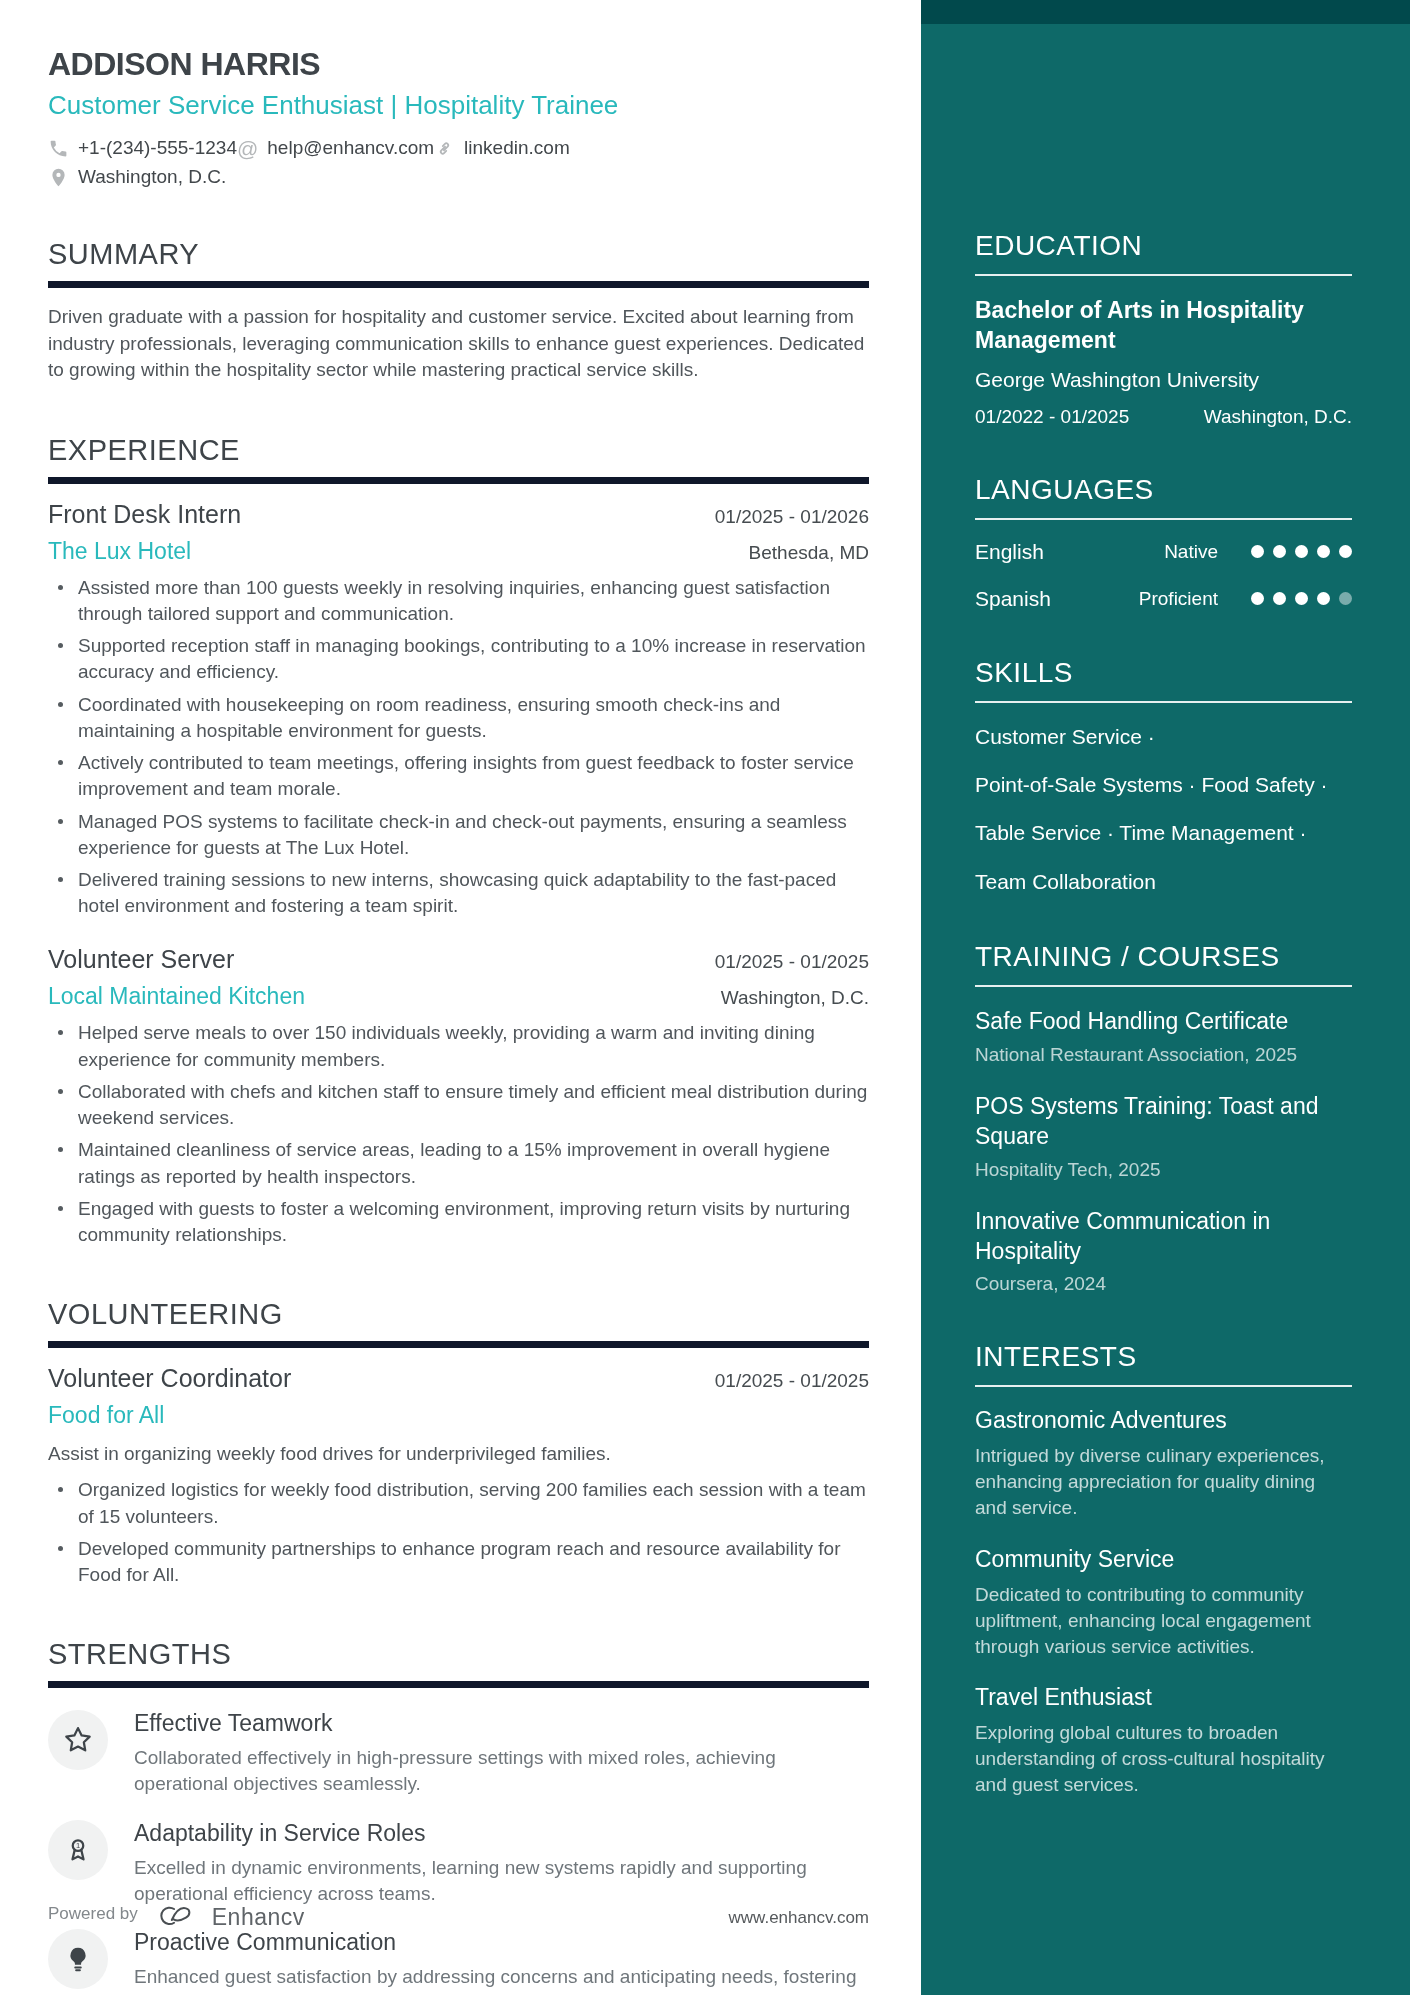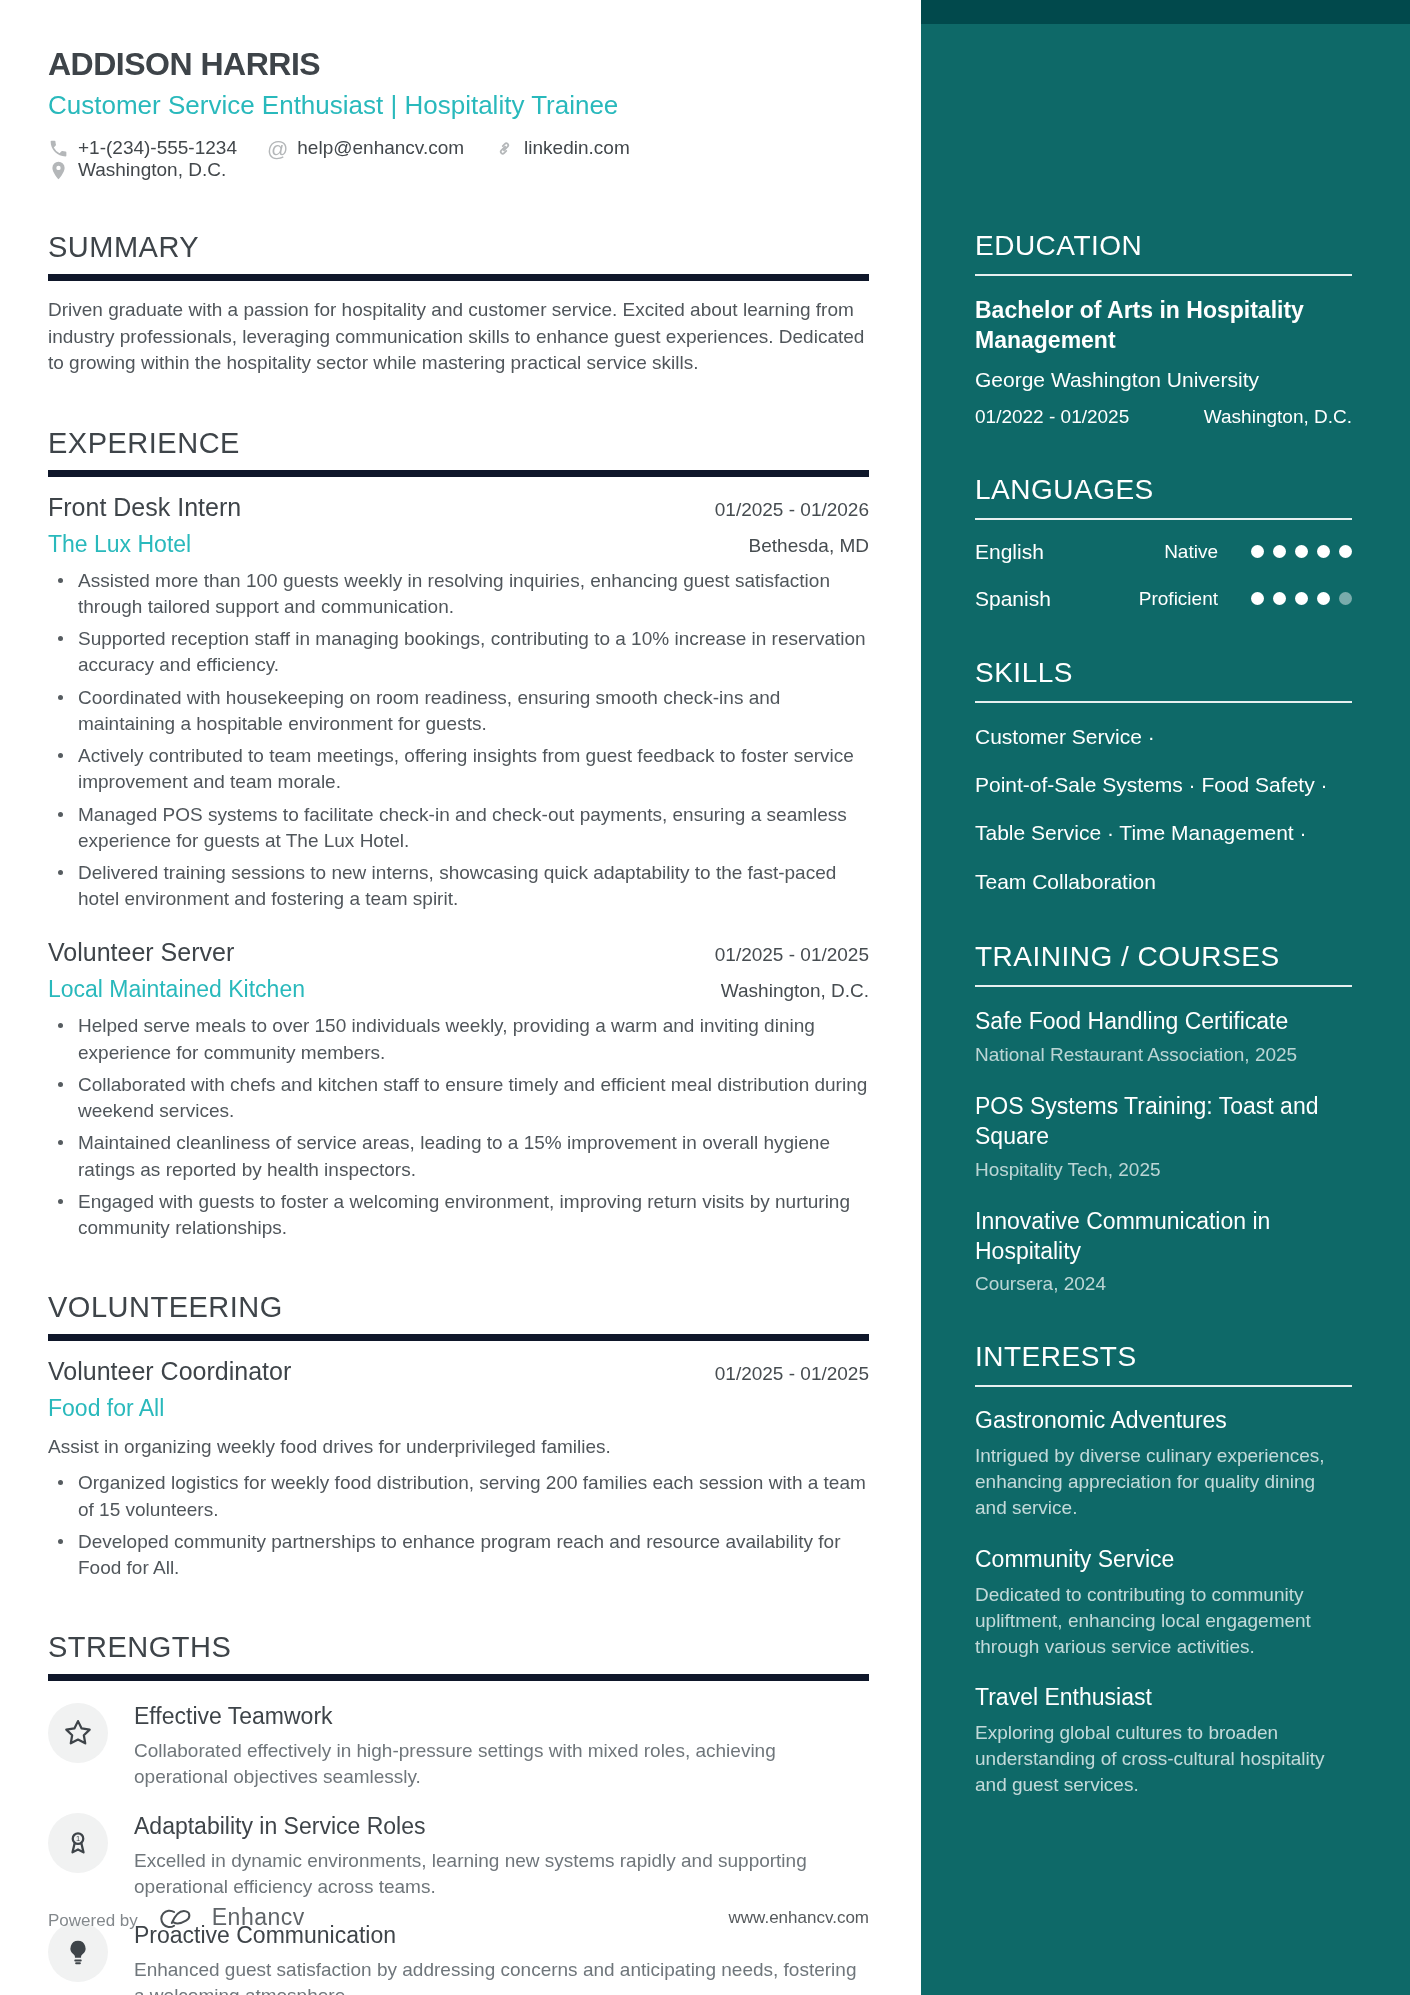--- a/index.html
+++ b/index.html
@@ -10,21 +10,21 @@
     background:#ffffff; display:flex; overflow:hidden;
   }
 
   
   .main { width:921px; padding:46px 52px 0 48px; position:relative; }
 
   .person-name { font-size:32px; font-weight:700; color:#3e4449; letter-spacing:-0.5px; }
   .person-title { font-size:26px; color:#29b9bc; margin-top:7px; }
 
   .contact-block { margin-top:16px; }
-  .contact-row { display:flex; align-items:flex-end; gap:30px; }
+  .contact-row { display:flex; align-items:flex-end; margin-top:7px; }
   .contact-item { display:flex; align-items:center; gap:9px; font-size:19px; color:#42474b; }
   .cicon { width:21px; height:21px; color:#b4b7b9; flex:0 0 auto; display:inline-flex; }
   .cicon svg { width:100%; height:100%; }
   .at-glyph { font-size:21px; color:#b4b7b9; line-height:1; }
 
   .section { margin-top:50px; }
   .section h2 {
     font-size:29px; font-weight:400; color:#3e4449; letter-spacing:0.5px;
     padding-bottom:10px; border-bottom:7px solid #0f172a; margin-bottom:16px;
   }
@@ -56,21 +56,21 @@
   }
   .strength-icon svg { width:30px; height:30px; }
   .strength-body { margin-left:26px; }
   .strength-title { font-size:23px; color:#3e4449; }
   .strength-text { font-size:19px; line-height:1.38; color:#6f767b; margin-top:8px; max-width:740px; }
 
   .footer {
     position:absolute; left:48px; right:52px; bottom:64px;
     display:flex; align-items:center; justify-content:space-between;
   }
-  .footer-left { display:flex; align-items:flex-end; gap:16px; }
+  .footer-left { display:flex; align-items:flex-start; gap:16px; }
   .powered-by { font-size:17px; color:#83888c; }
   .brand-logo { width:42px; height:24px; color:#4a4f53; }
   .brand-name { font-size:23px; color:#5f6468; letter-spacing:0.5px; }
   .site-url { font-size:17px; color:#55595c; text-decoration:none; }
 
   
   .sidebar {
     width:489px; background:#0e6968; color:#ffffff;
     padding:230px 58px 0 54px; position:relative;
   }

